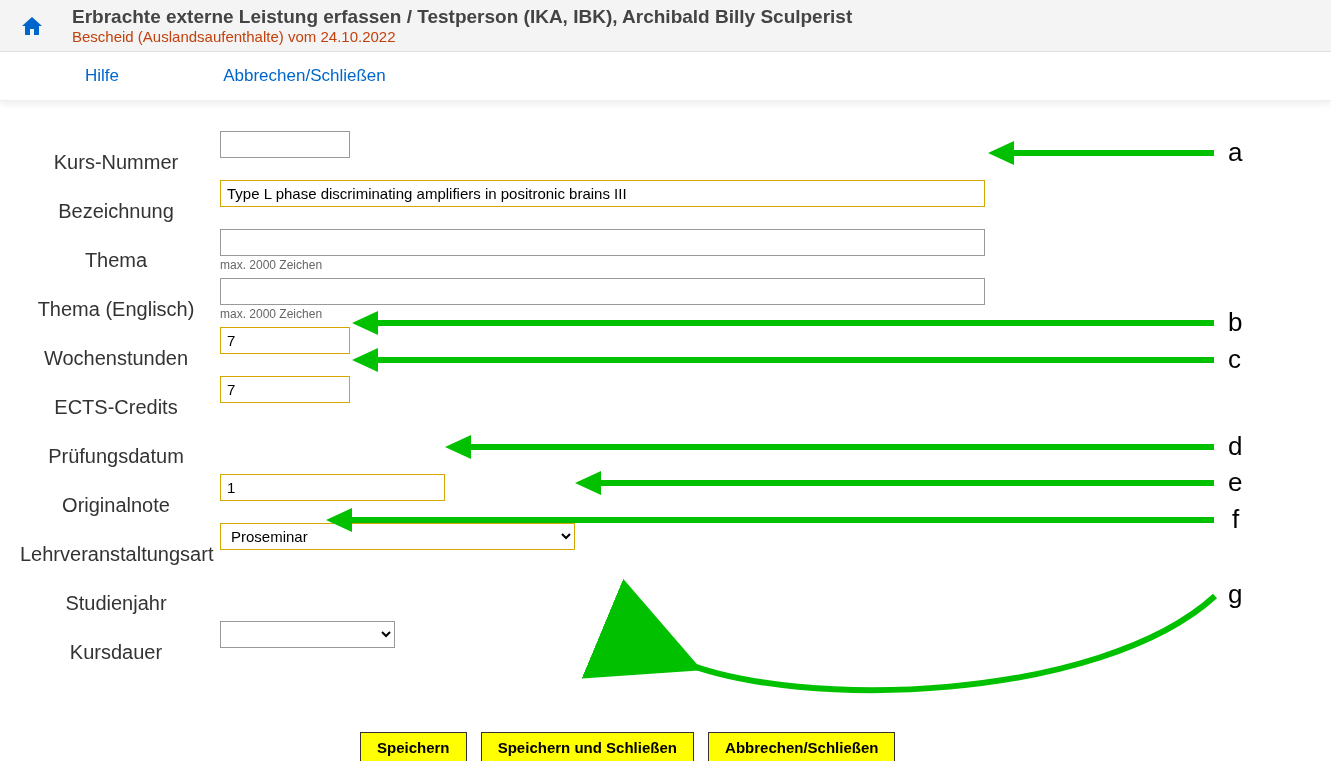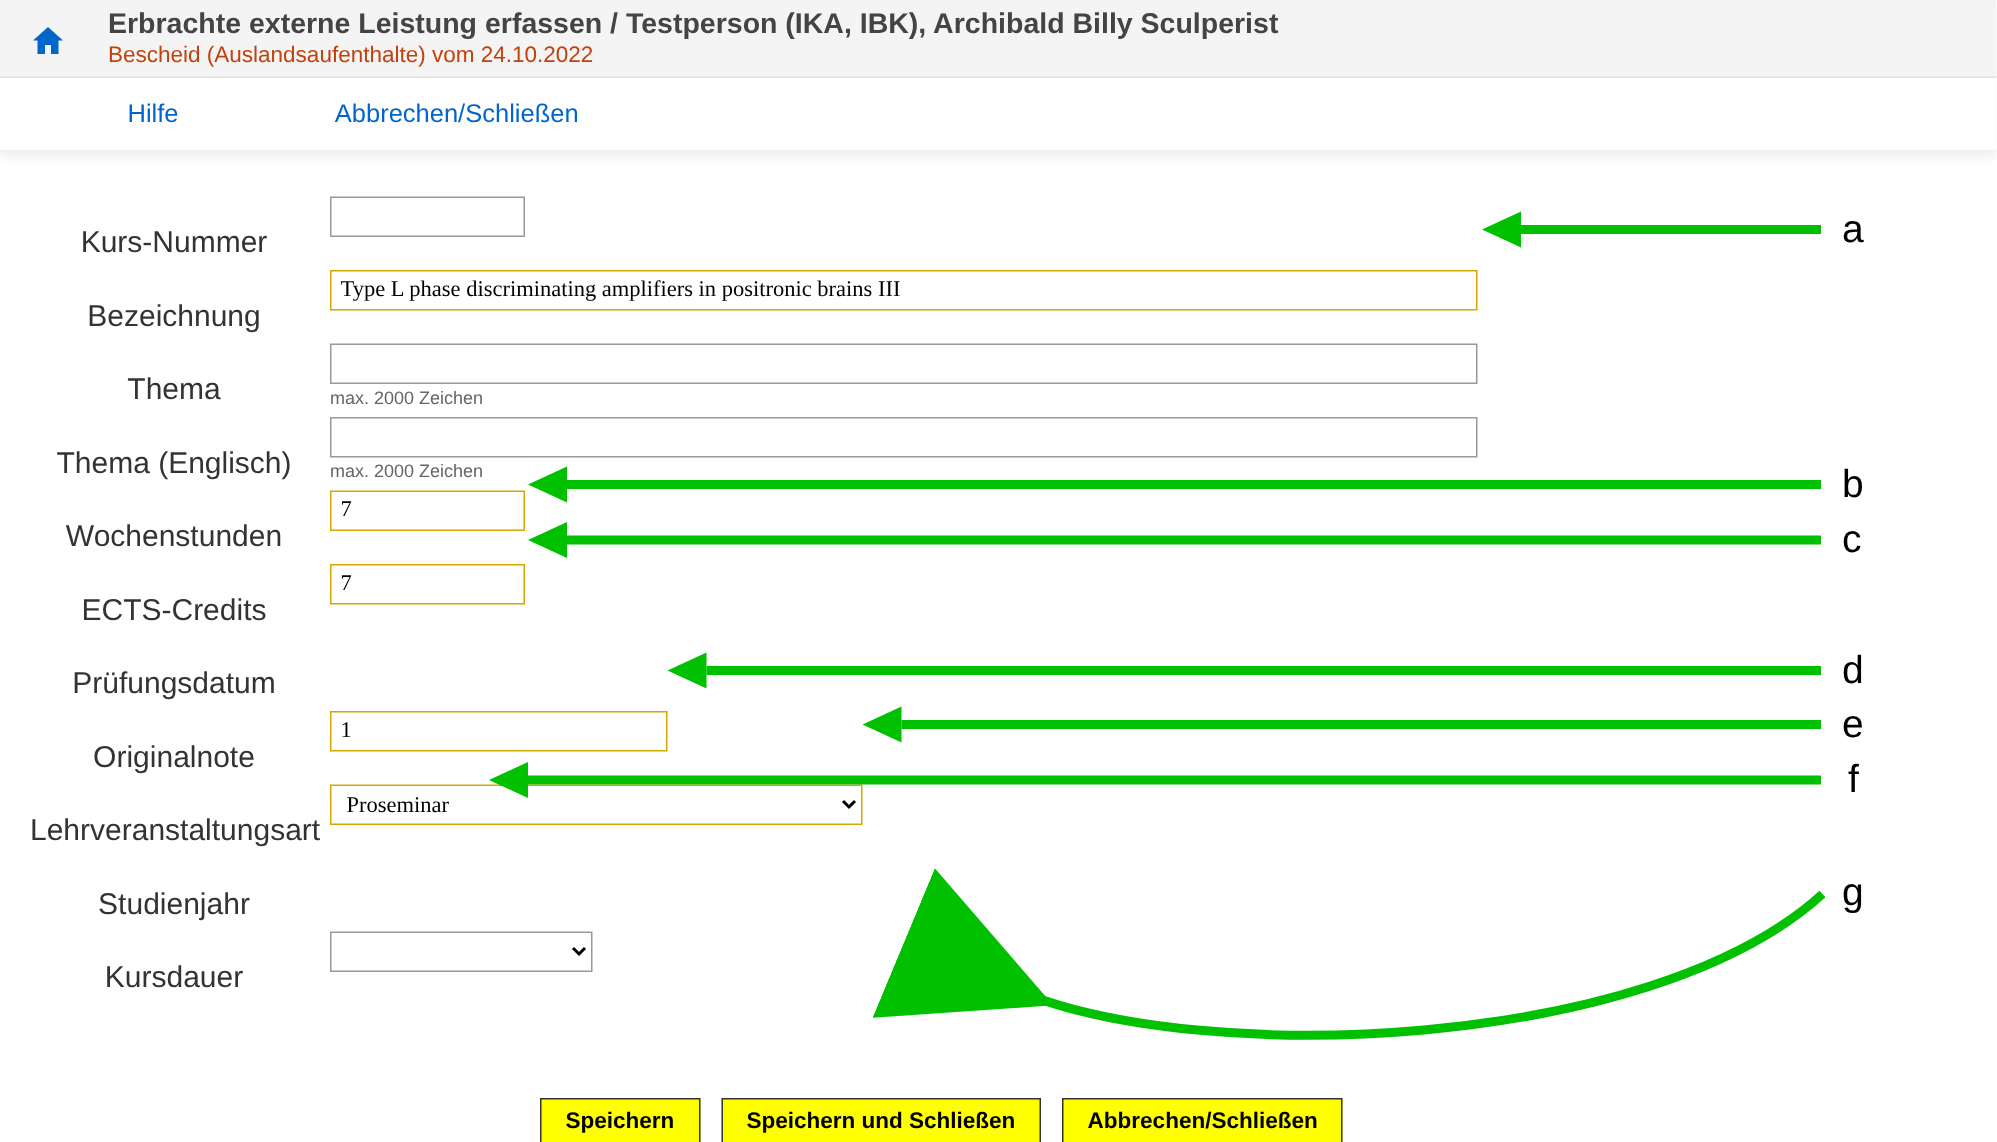--- a/index.html
+++ b/index.html
@@ -9,21 +9,21 @@
     font-size: 15px;
     color: #333;
     background: #fff;
   }
   .header {
     background: #f4f4f4;
     border-bottom: 1px solid #e0e0e0;
     box-shadow: 0 3px 5px rgba(0,0,0,0.08);
     padding: 6px 20px 6px 20px;
     display: flex;
-    align-items: flex-end;
+    align-items: center;
   }
   .home-icon {
     color: #0066cc;
     font-size: 24px;
     margin-right: 28px;
     margin-top: 6px;
   }
   .header-text { flex: 1; }
   .title {
     font-size: 19px;
@@ -61,21 +61,21 @@
     width: 200px;
     text-align: center;
     padding-right: 8px;
     padding-top: 4px;
     font-size: 20px;
     color: #333;
     margin-top: 16px;
   }
   .form-field { flex: 1; position: relative; }
   input[type="text"], select {
-    font-family: Liberation Serif, serif;
+    font-family: Liberation Sans, sans-serif;
     font-size: 15px;
     padding: 3px 6px;
     border: 1px solid #999;
     background: #fff;
     height: 27px;
   }
   .hint {
     font-size: 12px;
     color: #666;
     margin-top: 2px;

